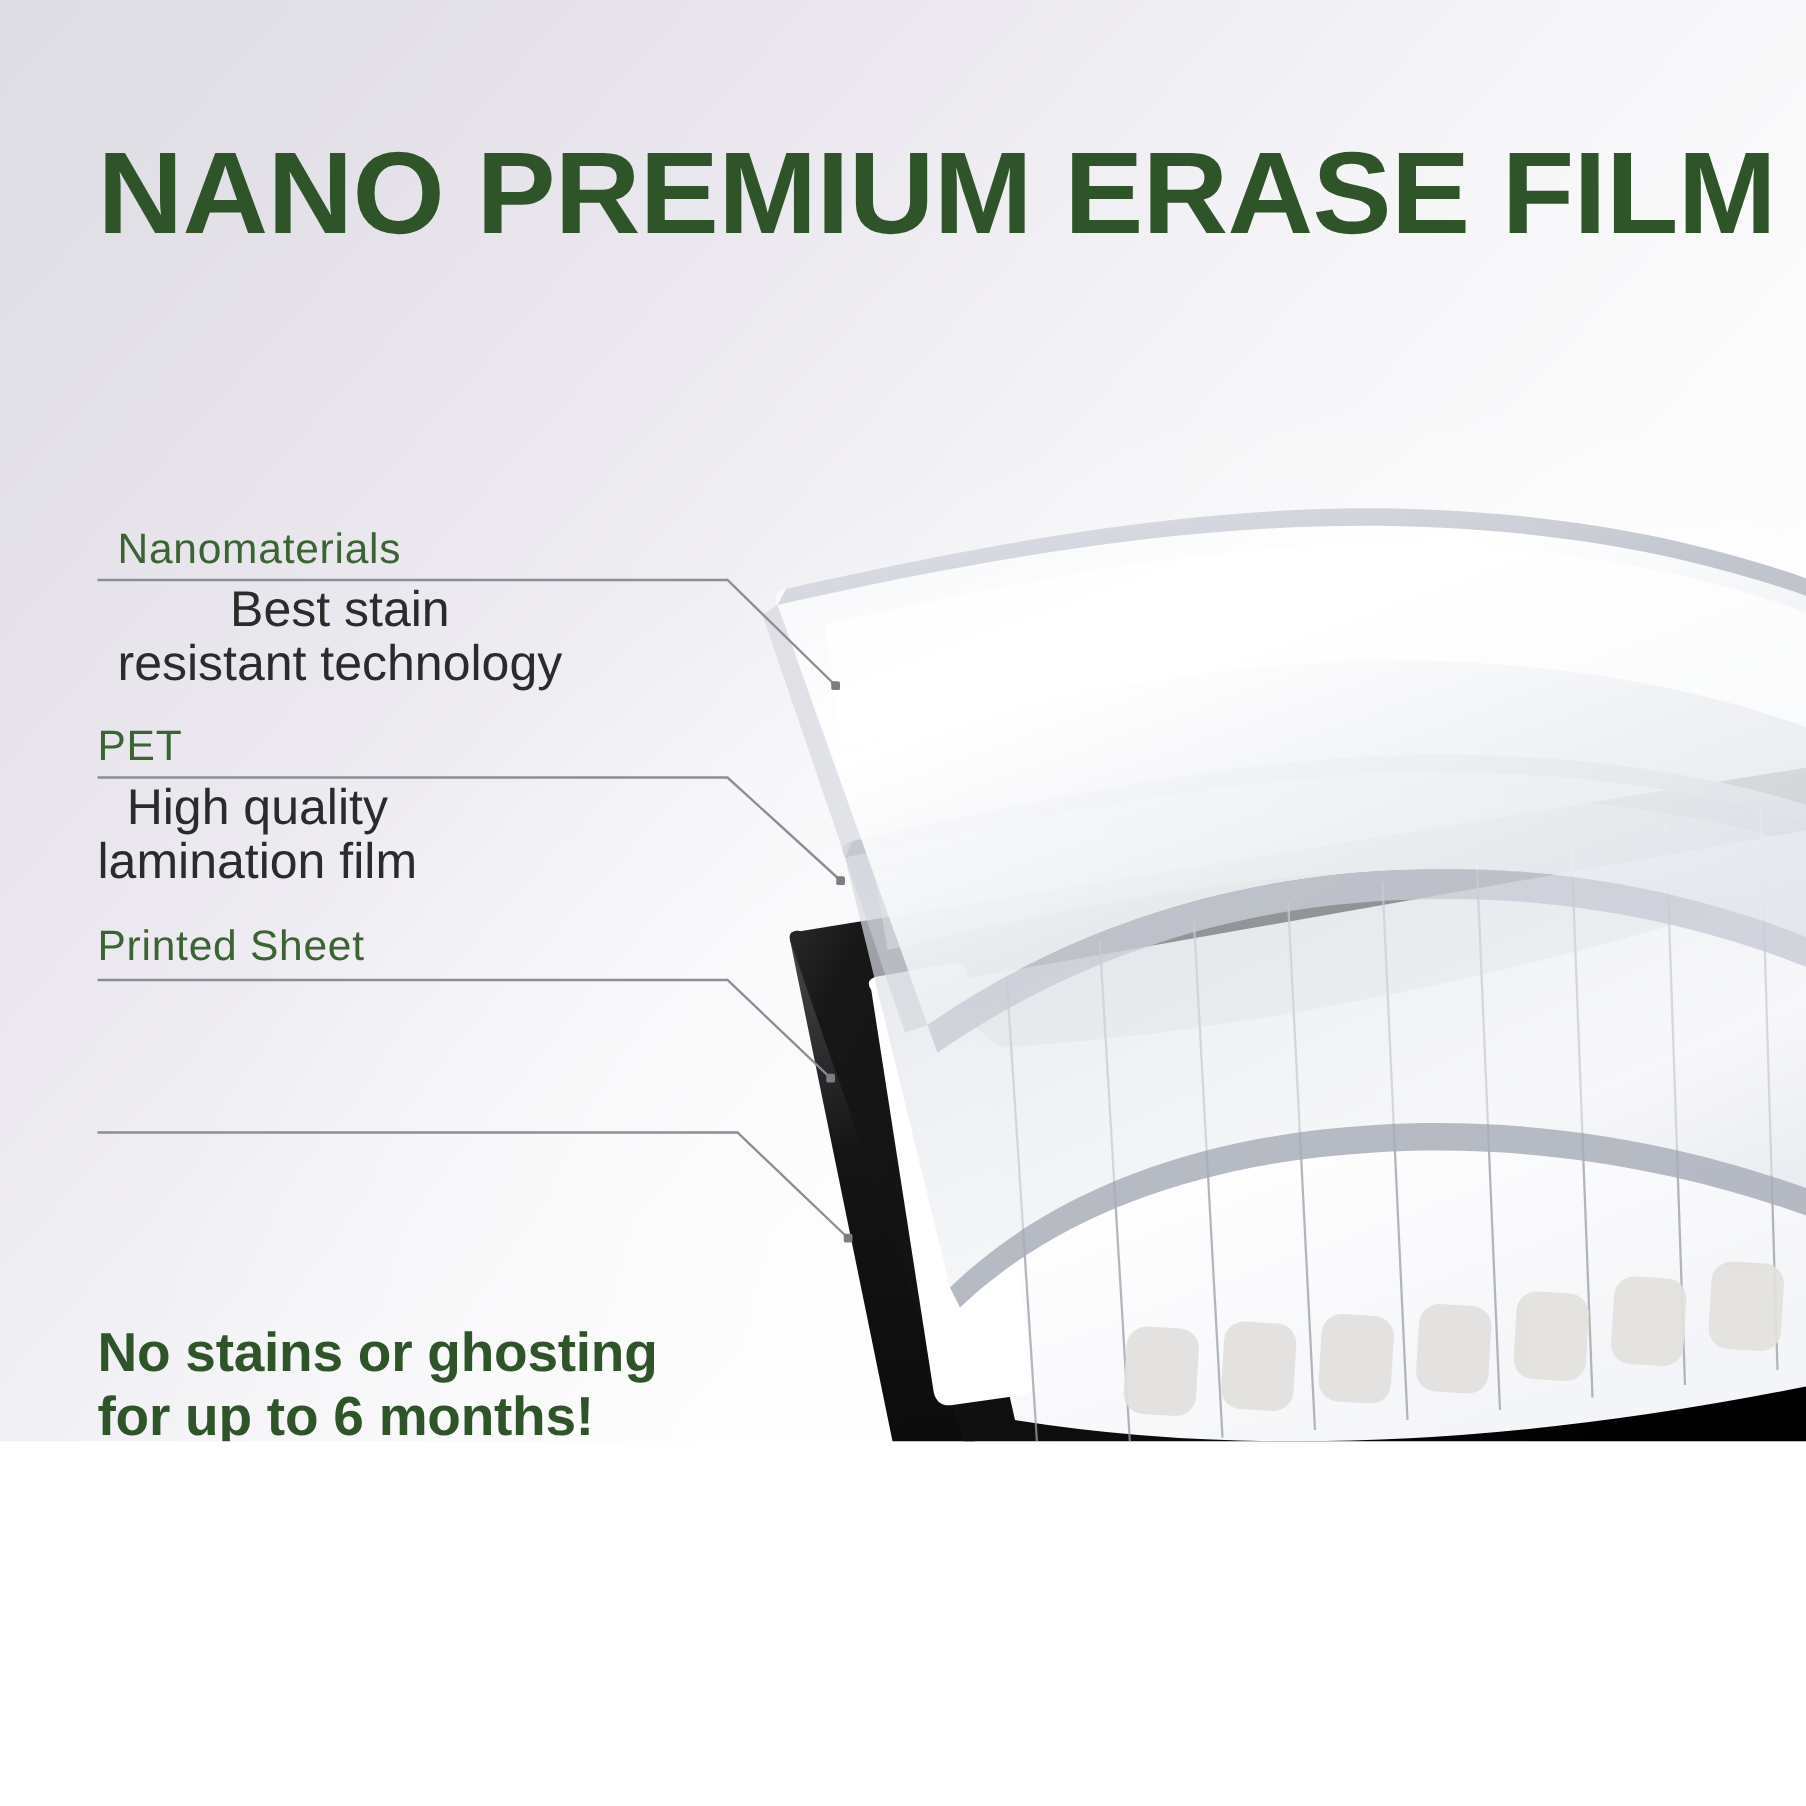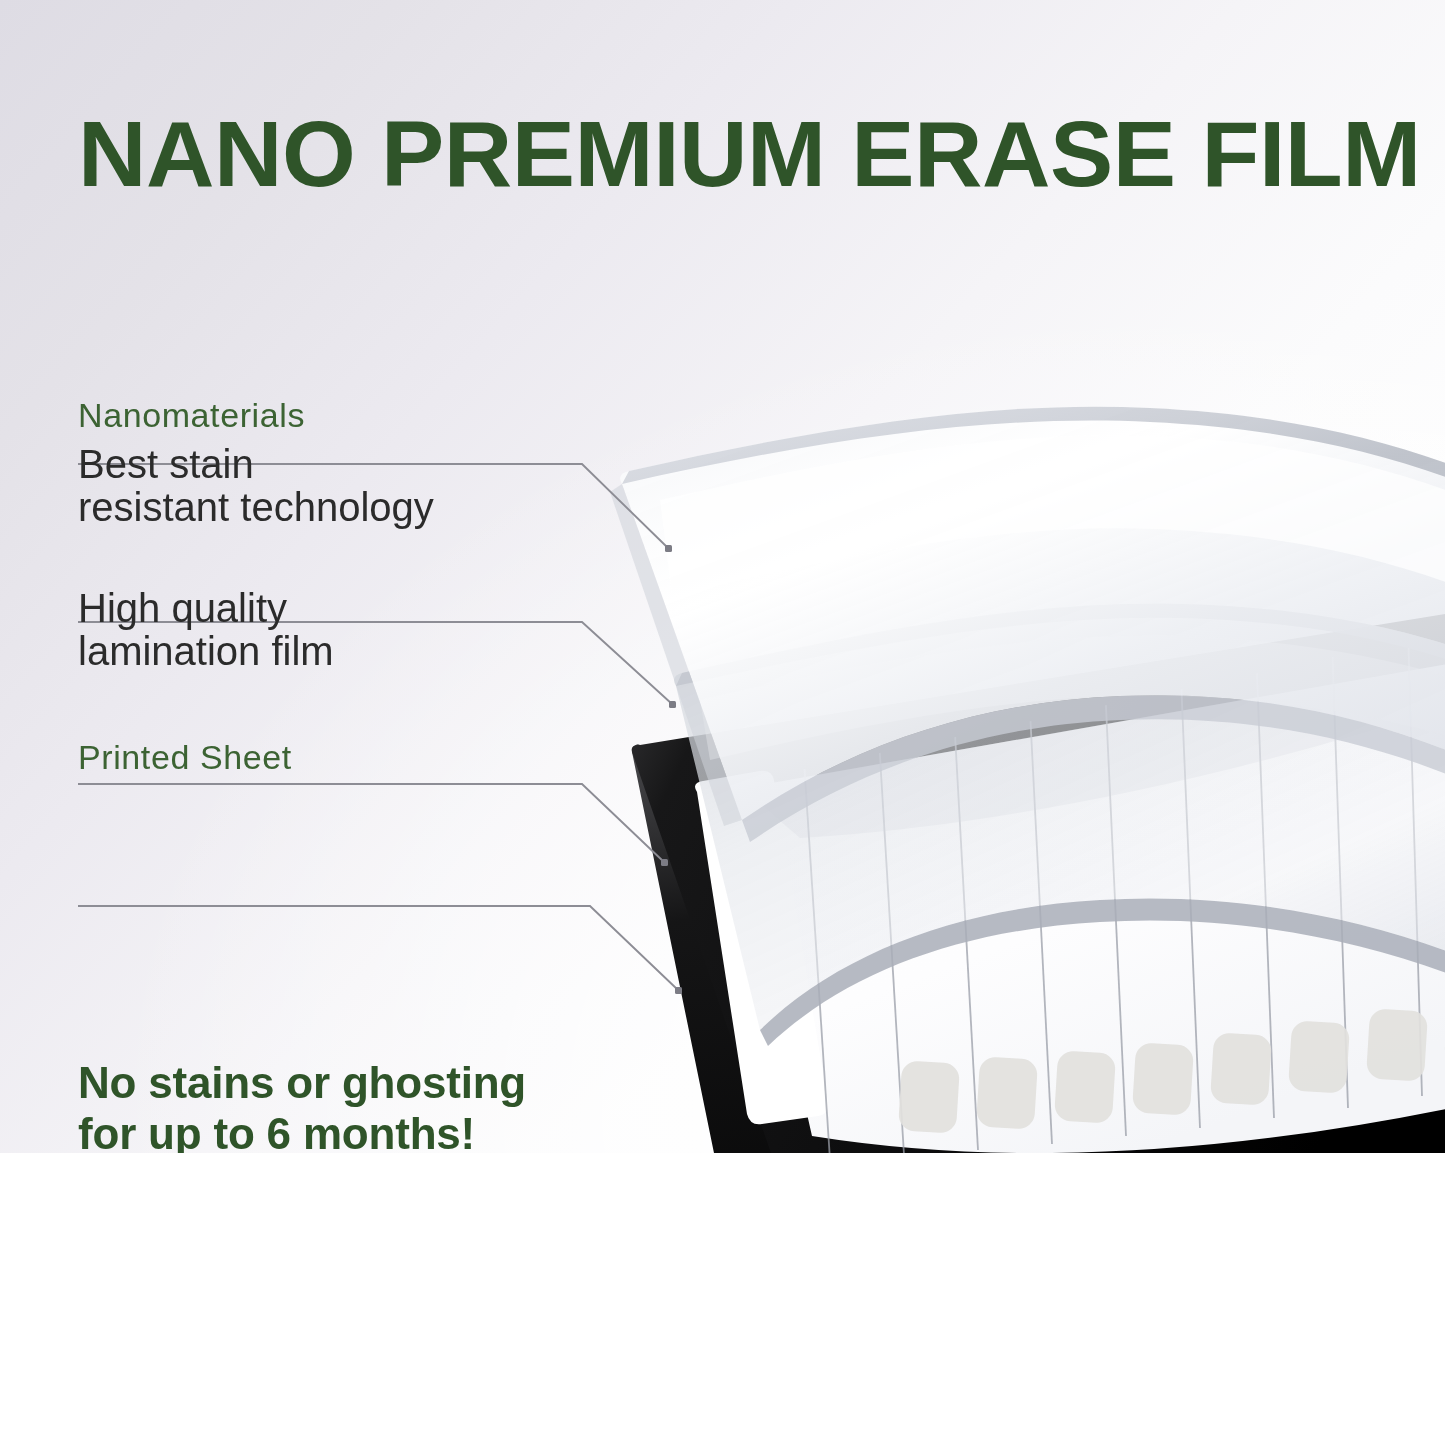--- a/index.html
+++ b/index.html
@@ -42,23 +42,24 @@
     line-height:1.12;
     white-space:nowrap;
   }
   .callout .desc {
     font-size:40px;
     color:#2b2b2b;
     line-height:1.08;
     margin-top:9px;
     white-space:pre-line;
     font-weight:400;
-  }
-
-  #c-nano  { top:396px; }
+    text-align:center;
+  }
+
+  #c-nano  { top:420px;margin-left:16px; }
   #c-pet   { top:578px; }
   #c-sheet { top:738px; }
   #c-mag   { top:864px; }
 
   
   #tagline {
     position:absolute;
     left:78px; top:1058px;
     font-size:44px;
     font-weight:bold;
@@ -299,20 +300,21 @@
 
   <div id="title">NANO PREMIUM ERASE FILM</div>
 
   <div class="callout" id="c-nano">
     <div class="cap">Nanomaterials</div>
     <div class="desc">Best stain
 resistant technology</div>
   </div>
 
   <div class="callout" id="c-pet">
+    <div class="cap">PET</div>
     <div class="desc">High quality
 lamination film</div>
   </div>
 
   <div class="callout" id="c-sheet">
     <div class="cap">Printed Sheet</div>
   </div>
 
 
   <div id="tagline">No stains or ghosting

